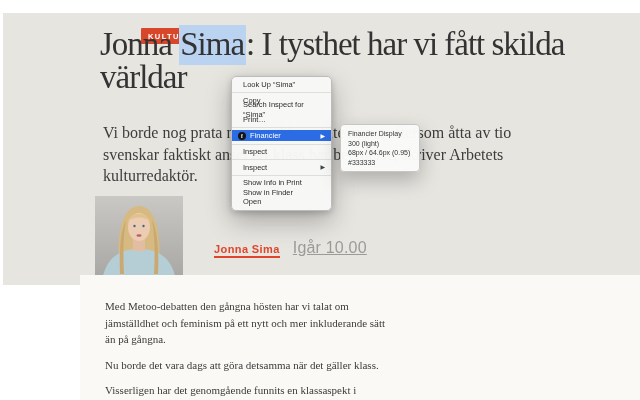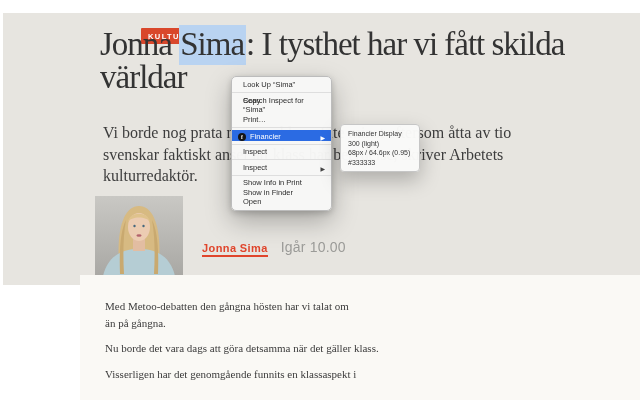--- a/index.html
+++ b/index.html
@@ -20,42 +20,42 @@
     font-size:33px;line-height:33px;letter-spacing:-1px;color:#333333;
     white-space:nowrap;
   }
   .hl-sel{background:#b9d3f1;padding:1px 2px 3px 1px;}
   .lede{
     position:absolute;left:103px;top:122px;
     font-family:"Liberation Serif",serif;font-size:16px;line-height:21.5px;
     color:#3d3d3d;white-space:nowrap;
   }
   .photo{position:absolute;left:95px;top:196px;width:88px;height:80px;z-index:1;}
-  .byline{position:absolute;left:202px;top:239px;display:flex;align-items:baseline;gap:13px;}
+  .byline{position:absolute;left:214px;top:239px;display:flex;align-items:baseline;gap:13px;}
   .author{
     font-size:11px;font-weight:bold;color:#e0452c;letter-spacing:.4px;
     border-bottom:2px solid #e0452c;padding-bottom:1px;cursor:pointer;text-decoration:none;
   }
-  .time{font-size:14px;color:#9b9b98;letter-spacing:.2px;}
+  .time{font-size:16px;color:#9b9b98;letter-spacing:.2px;text-decoration:underline;}
   
   .card{position:absolute;left:80px;top:275px;width:560px;height:125px;background:#faf9f5;z-index:2;}
   .body-text{
     position:absolute;left:105px;top:298px;z-index:3;
     font-family:"Liberation Serif",serif;font-size:11px;line-height:16.5px;color:#3b3b3b;
   }
   .para{margin-bottom:9px;}
   .bline{white-space:nowrap;}
   
   .menu{
     position:absolute;left:231px;top:76px;width:101px;z-index:10;box-sizing:border-box;
     background:rgba(247,247,246,0.98);border:1px solid #bcbcbc;border-radius:5px;
     box-shadow:0 10px 26px rgba(0,0,0,.28),0 2px 6px rgba(0,0,0,.18);
     padding:3px 0;font-size:7.5px;color:#2c2c2c;
   }
-  .mi{height:9.5px;line-height:9.5px;padding:0 6px 0 11px;display:flex;align-items:flex-end;cursor:default;}
+  .mi{height:9.5px;line-height:9.5px;padding:0 6px 0 11px;display:flex;align-items:center;cursor:default;}
   .msep{height:1px;background:#dedede;margin:2.5px 0;}
   .mi.hl{background:#2b6be3;color:#fff;height:11px;padding-left:6px;}
   .ficon{
     width:8px;height:8px;border-radius:50%;background:#151515;color:#fff;
     font:bold 5.5px "Liberation Serif",serif;display:inline-flex;align-items:center;
     justify-content:center;margin-right:4px;flex:none;
   }
   .arrow{margin-left:auto;font-size:6px;line-height:1;}
   .arrow.dk{color:#444;}
   
@@ -108,20 +108,21 @@
 <div class="byline">
   <a class="author">Jonna Sima</a>
   <span class="time">Igår 10.00</span>
 </div>
 
 <div class="card"></div>
 
 <div class="body-text">
   <div class="para">
     <div class="bline">Med Metoo-debatten den gångna hösten har vi talat om</div>
+    <div class="bline">jämställdhet och feminism på ett nytt och mer inkluderande sätt</div>
     <div class="bline">än på gångna.</div>
   </div>
   <div class="para">
     <div class="bline">Nu borde det vara dags att göra detsamma när det gäller klass.</div>
   </div>
   <div class="para">
     <div class="bline">Visserligen har det genomgående funnits en klassaspekt i</div>
   </div>
 </div>
 

